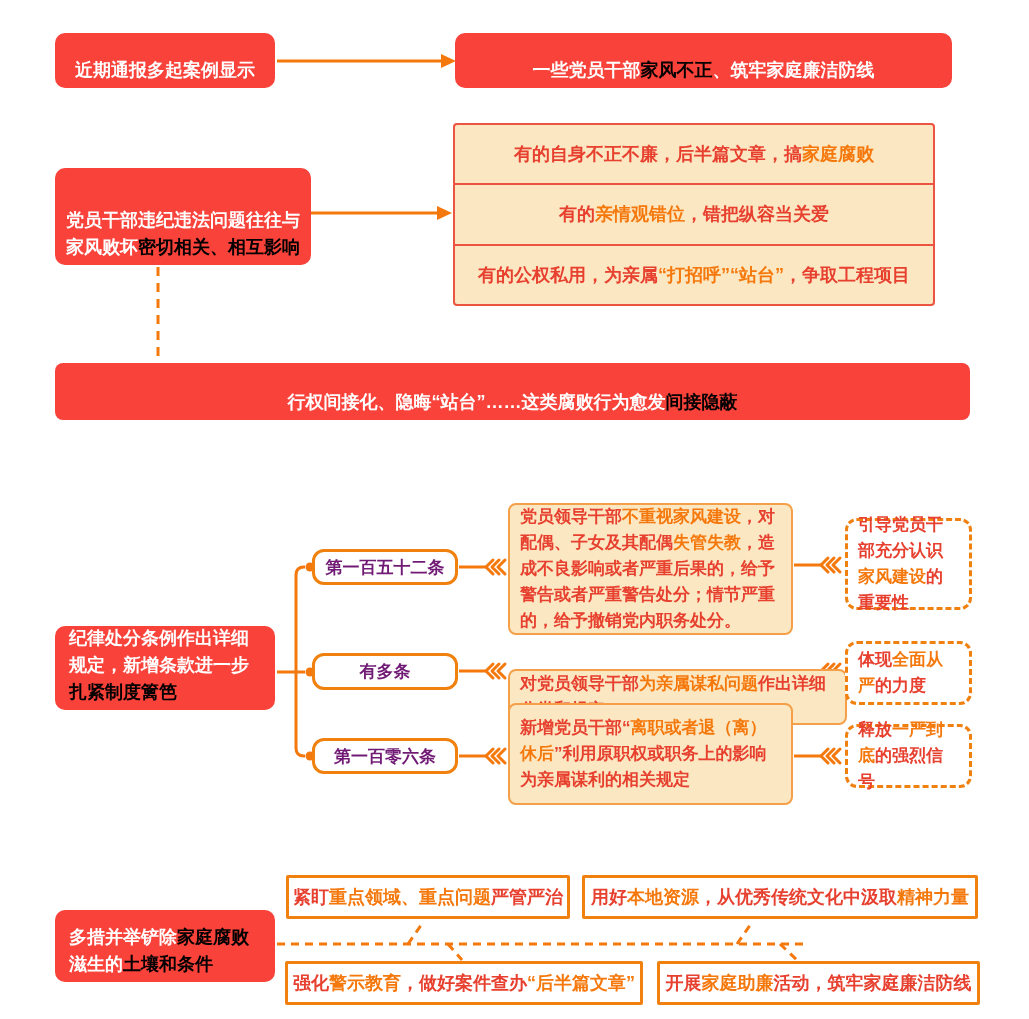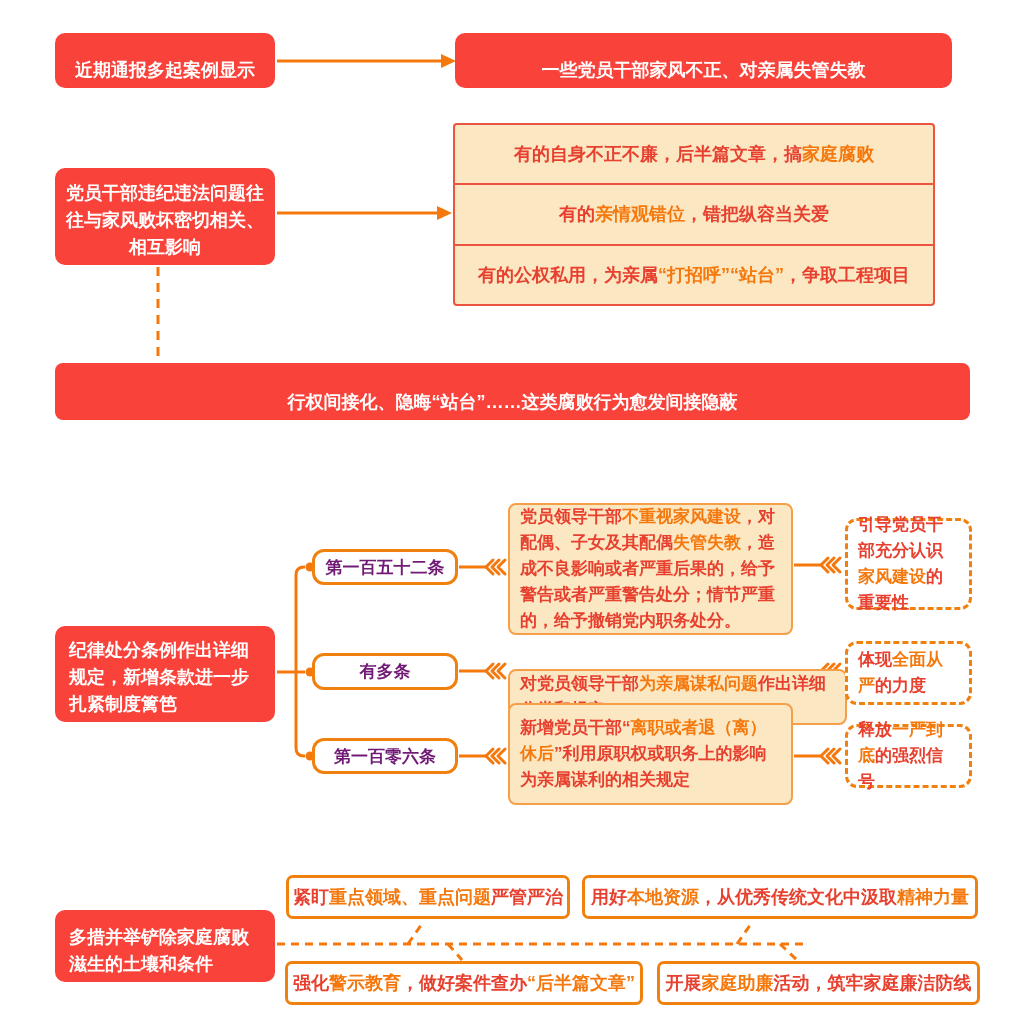--- a/index.html
+++ b/index.html
@@ -6,21 +6,21 @@
   .canvas{position:relative;width:1029px;height:1019px;background:#fff;overflow:hidden;
           font-family:"Liberation Sans","DejaVu Sans",sans-serif;}
   .abs{position:absolute;box-sizing:border-box;}
   svg.wires{position:absolute;left:0;top:0;width:1029px;height:1019px;}
 
   
   .redbox{background:#F9423A;color:#fff;font-weight:bold;font-size:18px;line-height:1.5;
           border-radius:10px;display:flex;align-items:flex-end;justify-content:center;
           text-align:center;padding:4px 12px;}
   .redbox.leftalign{justify-content:flex-start;text-align:left;padding:4px 14px;}
-  .c-yellow{color:#ffffff;}
+  .c-yellow{color:#000000;}
   .c-orange{color:#F5780C;}
 
   
   .group{background:#FBE7C2;border:2px solid #EB5440;border-radius:4px;display:flex;flex-direction:column;}
   .group .row{flex:1;display:flex;align-items:center;justify-content:center;text-align:center;
               color:#E7402F;font-weight:bold;font-size:18px;border-bottom:2px solid #EB5440;padding:2px 10px;}
   .group .row:last-child{border-bottom:none;}
 
   
   .labelbox{background:#fff;border:3px solid #F0810F;border-radius:12px;color:#701a75;
@@ -31,21 +31,21 @@
   .cream{background:#FBE7C2;border:2px solid #F5A049;border-radius:8px;color:#E7402F;
          font-weight:bold;font-size:17px;line-height:26px;display:flex;align-items:center;
          text-align:left;padding:14px 10px;}
 
   
   .note{background:#fff;border:3px dashed #F0810F;border-radius:12px;color:#E7402F;
         font-weight:bold;font-size:17px;line-height:26px;display:flex;align-items:center;
         text-align:left;padding:0 10px;}
 
   
-  .measure{background:#fff;border:3px solid #F0810F;border-radius:7px;color:#E7402F;
+  .measure{background:#fff;border:3px solid #F0810F;border-radius:2px;color:#E7402F;
            font-weight:bold;font-size:18px;display:flex;align-items:center;justify-content:center;
            text-align:center;padding:2px 8px;white-space:nowrap;}
 </style>
 </head>
 <body>
 
 <div class="canvas">
 
   <svg class="wires" viewBox="0 0 1029 1019" fill="none" stroke="#F5780C" stroke-width="3">
     <defs>
@@ -107,43 +107,43 @@
       <path d="M448 944 L462 960"></path>
       <path d="M737 944 L753 921"></path>
       <path d="M780 944 L797 960"></path>
     </g>
   </svg>
 
   <div class="abs redbox" style="left:55px;top:33px;width:220px;height:55px;">
       <span><span>近期通报多起案例显示</span></span>
     </div>
   <div class="abs redbox" style="left:455px;top:33px;width:497px;height:55px;">
-      <span><span>一些党员干部</span><span class="c-yellow">家风不正</span><span>、对亲属失管失教</span></span>
+      <span><span>一些党员干部</span><span class="c-yellow">家风不正</span><span>、筑牢家庭廉洁防线</span></span>
     </div>
 
-  <div class="abs redbox" style="left:55px;top:168px;width:220px;height:97px;padding:4px 10px;">
+  <div class="abs redbox" style="left:55px;top:168px;width:256px;height:97px;padding:4px 10px;">
       <span><span>党员干部违纪违法问题往往与家风败坏</span><span class="c-yellow">密切相关、相互影响</span></span>
     </div>
   <div class="abs group" style="left:453px;top:123px;width:482px;height:183px;">
     <div class="row">
         <span><span>有的自身不正不廉，后半篇文章，搞</span><span class="c-orange">家庭腐败</span></span>
       </div>
     <div class="row">
         <span><span>有的</span><span class="c-orange">亲情观错位</span><span>，错把纵容当关爱</span></span>
       </div>
     <div class="row">
         <span><span>有的公权私用，为亲属</span><span class="c-orange">“打招呼”“站台”</span><span>，争取工程项目</span></span>
       </div>
   </div>
 
   <div class="abs redbox" style="left:55px;top:363px;width:915px;height:57px;border-radius:8px;">
       <span><span>行权间接化、隐晦“站台”……这类腐败行为愈发</span><span class="c-yellow">间接隐蔽</span></span>
     </div>
 
-  <div class="abs redbox leftalign" style="left:55px;top:626px;width:220px;height:96px;">
+  <div class="abs redbox leftalign" style="left:55px;top:626px;width:220px;height:84px;">
       <span><span>纪律处分条例作出详细规定，新增条款进一步</span><span class="c-yellow">扎紧制度篱笆</span></span>
     </div>
 
   <div class="abs labelbox" style="left:312px;top:549px;width:146px;height:36px;">第一百五十二条</div>
   <div class="abs labelbox" style="left:312px;top:653px;width:146px;height:37px;">有多条</div>
   <div class="abs labelbox" style="left:312px;top:738px;width:146px;height:36px;">第一百零六条</div>
 
   <div class="abs cream" style="left:508px;top:503px;width:285px;height:132px;">
       <span><span>党员领导干部</span><span class="c-orange">不重视家风建设</span><span>，对配偶、子女及其配偶</span><span class="c-orange">失管失教</span><span>，造成不良影响或者严重后果的，给予警告或者严重警告处分；情节严重的，给予撤销党内职务处分。</span></span>
     </div>

